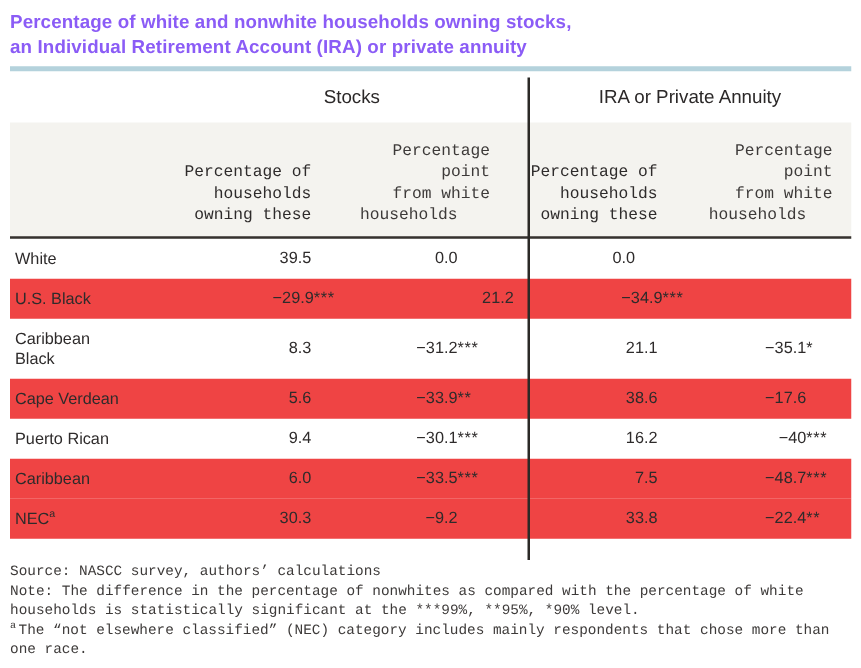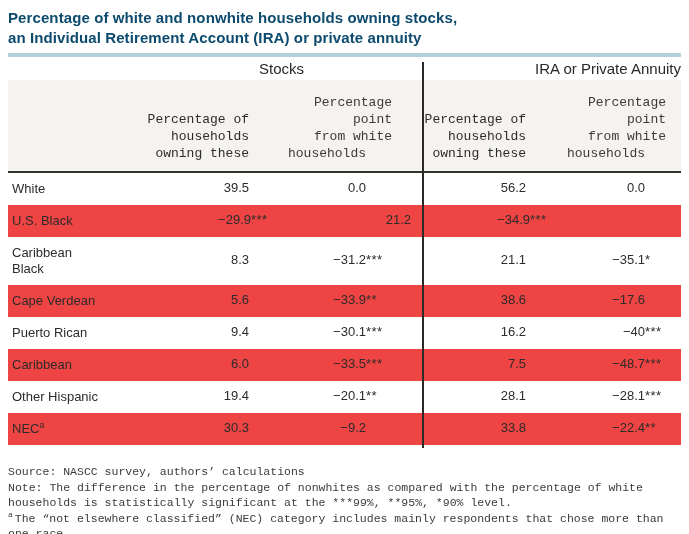--- a/index.html
+++ b/index.html
@@ -1,31 +1,31 @@
 <!DOCTYPE html>
 <html><head>
 <meta charset="utf-8">
 <style>
   * { margin:0; padding:0; box-sizing:border-box; }
   html,body { width:689px; height:534px; background:#ffffff; overflow:hidden;
     font-family:"Liberation Sans", sans-serif; color:#333030; }
   .page { padding:8px 8px 0 8px; width:689px; }
 
-  .title { font-size:15px; line-height:20px; font-weight:700; color:#0c4a6e;
+  .title { font-size:15px; line-height:20px; font-weight:700; color:#8b5cf6;
     white-space:pre-line; letter-spacing:0.1px; }
   .rule { height:4px; background:#b4d2dc; margin-top:5px; }
 
   .table-wrap { position:relative; width:673px; }
   .vdivider { position:absolute; left:414px; top:5px; width:2px; height:386px;
     background:#2b2926; }
 
-  .group-row { display:flex; align-items:center; height:23px; font-size:15px; color:#2b2828; }
+  .group-row { display:flex; align-items:center; height:41px; font-size:15px; color:#2b2828; }
   .g-spacer { width:132px; }
   .g-stocks { width:283px; text-align:center; }
-  .g-ira { flex:1; text-align:right; }
+  .g-ira { flex:1; text-align:center; }
 
   .row { display:flex; align-items:center; font-size:13px; line-height:16px; }
   .row.alt { background:#ef4444; }
   .c { box-sizing:border-box; }
   .c.label { width:132px; padding:8px 0 8px 4px; white-space:pre-line; color:#2e2b2b; }
   .c.num { text-align:right; padding-top:5px; padding-bottom:8px; color:#2e2b2b; }
   .c.spct  { width:115px; padding-right:6px; }
   .c.sdiff { width:168px; padding-right:31px; }
   .c.ipct  { width:137px; padding-right:34px; }
   .c.idiff { width:121px; padding-right:15px; }
@@ -78,21 +78,20 @@
       <div class="c num idiff hdr"><span class="hdr">Percentage
 point
 from white
 households</span><span class="stars"></span></div>
     </div>
 
     <div class="row">
       <div class="c label"><span>White</span><sup class="sup"></sup></div>
       <div class="c num spct">39.5</div>
       <div class="c num sdiff"><span>0.0</span><span class="stars"></span></div>
-      <div class="c num ipct">56.2</div>
       <div class="c num idiff"><span>0.0</span><span class="stars"></span></div>
     </div>
 
     <div class="row alt">
       <div class="c label"><span>U.S. Black</span><sup class="sup"></sup></div>
       <div class="c num sdiff"><span>−29.9</span><span class="stars">***</span></div>
       <div class="c num ipct">21.2</div>
       <div class="c num idiff"><span>−34.9</span><span class="stars">***</span></div>
     </div>
 
@@ -122,27 +121,20 @@
     </div>
 
     <div class="row alt">
       <div class="c label"><span>Caribbean</span><sup class="sup"></sup></div>
       <div class="c num spct">6.0</div>
       <div class="c num sdiff"><span>−33.5</span><span class="stars">***</span></div>
       <div class="c num ipct">7.5</div>
       <div class="c num idiff"><span>−48.7</span><span class="stars">***</span></div>
     </div>
 
-    <div class="row">
-      <div class="c label"><span>Other Hispanic</span><sup class="sup"></sup></div>
-      <div class="c num spct">19.4</div>
-      <div class="c num sdiff"><span>−20.1</span><span class="stars">**</span></div>
-      <div class="c num ipct">28.1</div>
-      <div class="c num idiff"><span>−28.1</span><span class="stars">***</span></div>
-    </div>
 
     <div class="row alt">
       <div class="c label"><span>NEC</span><sup class="sup">a</sup></div>
       <div class="c num spct">30.3</div>
       <div class="c num sdiff"><span>−9.2</span><span class="stars"></span></div>
       <div class="c num ipct">33.8</div>
       <div class="c num idiff"><span>−22.4</span><span class="stars">**</span></div>
     </div>
   </div>
 

